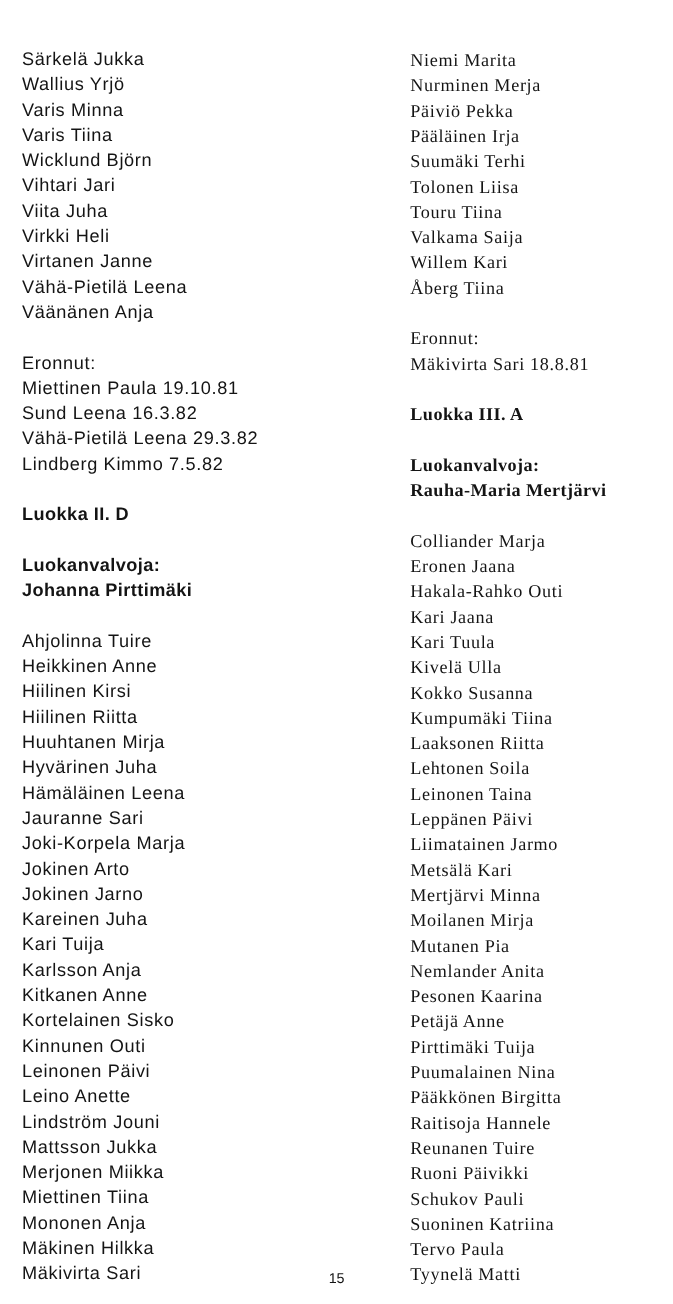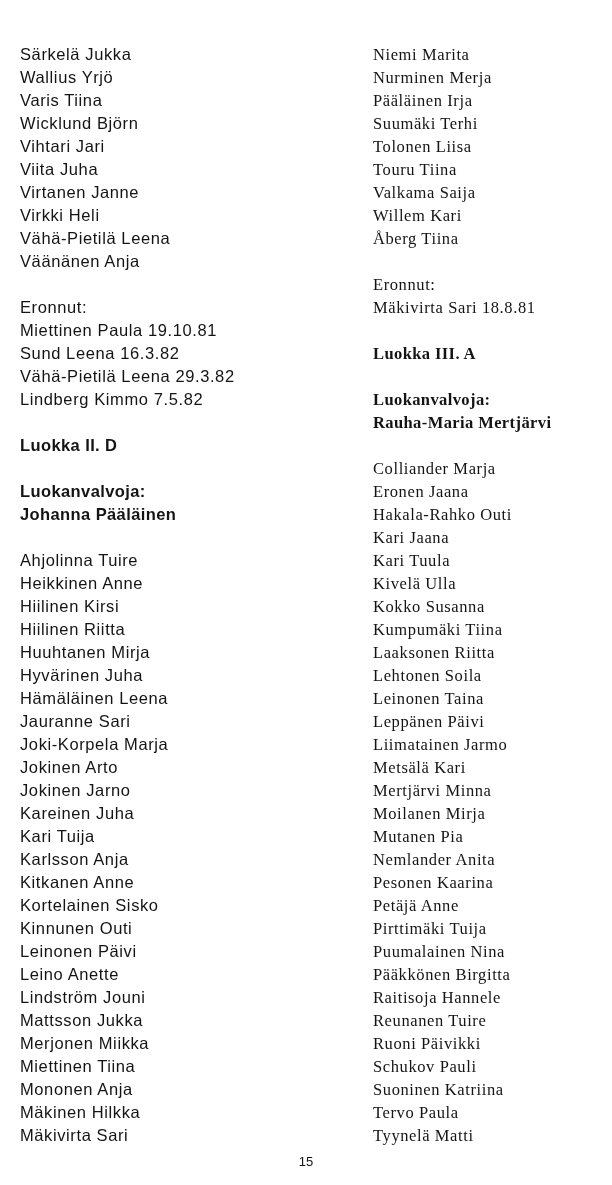--- a/index.html
+++ b/index.html
@@ -40,42 +40,43 @@
       line-height: 20px;
     }
   </style>
 </head>
 <body>
 
 <div class="col col-left">
   <div id="left-cont">
       <div class="line">Särkelä Jukka</div>
       <div class="line">Wallius Yrjö</div>
+      <div class="line">Varis Minna</div>
       <div class="line">Varis Tiina</div>
       <div class="line">Wicklund Björn</div>
       <div class="line">Vihtari Jari</div>
       <div class="line">Viita Juha</div>
+      <div class="line">Virkki Heli</div>
       <div class="line">Virtanen Janne</div>
-      <div class="line">Virkki Heli</div>
       <div class="line">Vähä-Pietilä Leena</div>
       <div class="line">Väänänen Anja</div>
     </div>
   <div class="gap"></div>
   <div class="line">Eronnut:</div>
   <div id="left-resigned">
       <div class="line">Miettinen Paula 19.10.81</div>
       <div class="line">Sund Leena 16.3.82</div>
       <div class="line">Vähä-Pietilä Leena 29.3.82</div>
       <div class="line">Lindberg Kimmo 7.5.82</div>
     </div>
   <div class="gap"></div>
   <div class="line bold">Luokka II. D</div>
   <div class="gap"></div>
   <div class="line bold">Luokanvalvoja:</div>
-  <div class="line bold">Johanna Pääläinen</div>
+  <div class="line bold">Johanna Pirttimäki</div>
   <div class="gap"></div>
   <div id="left-students">
       <div class="line">Ahjolinna Tuire</div>
       <div class="line">Heikkinen Anne</div>
       <div class="line">Hiilinen Kirsi</div>
       <div class="line">Hiilinen Riitta</div>
       <div class="line">Huuhtanen Mirja</div>
       <div class="line">Hyvärinen Juha</div>
       <div class="line">Hämäläinen Leena</div>
       <div class="line">Jauranne Sari</div>
@@ -97,20 +98,21 @@
       <div class="line">Mononen Anja</div>
       <div class="line">Mäkinen Hilkka</div>
       <div class="line">Mäkivirta Sari</div>
     </div>
 </div>
 
 <div class="col col-right">
   <div id="right-cont">
       <div class="line">Niemi Marita</div>
       <div class="line">Nurminen Merja</div>
+      <div class="line">Päiviö Pekka</div>
       <div class="line">Pääläinen Irja</div>
       <div class="line">Suumäki Terhi</div>
       <div class="line">Tolonen Liisa</div>
       <div class="line">Touru Tiina</div>
       <div class="line">Valkama Saija</div>
       <div class="line">Willem Kari</div>
       <div class="line">Åberg Tiina</div>
     </div>
   <div class="gap"></div>
   <div class="line">Eronnut:</div>

